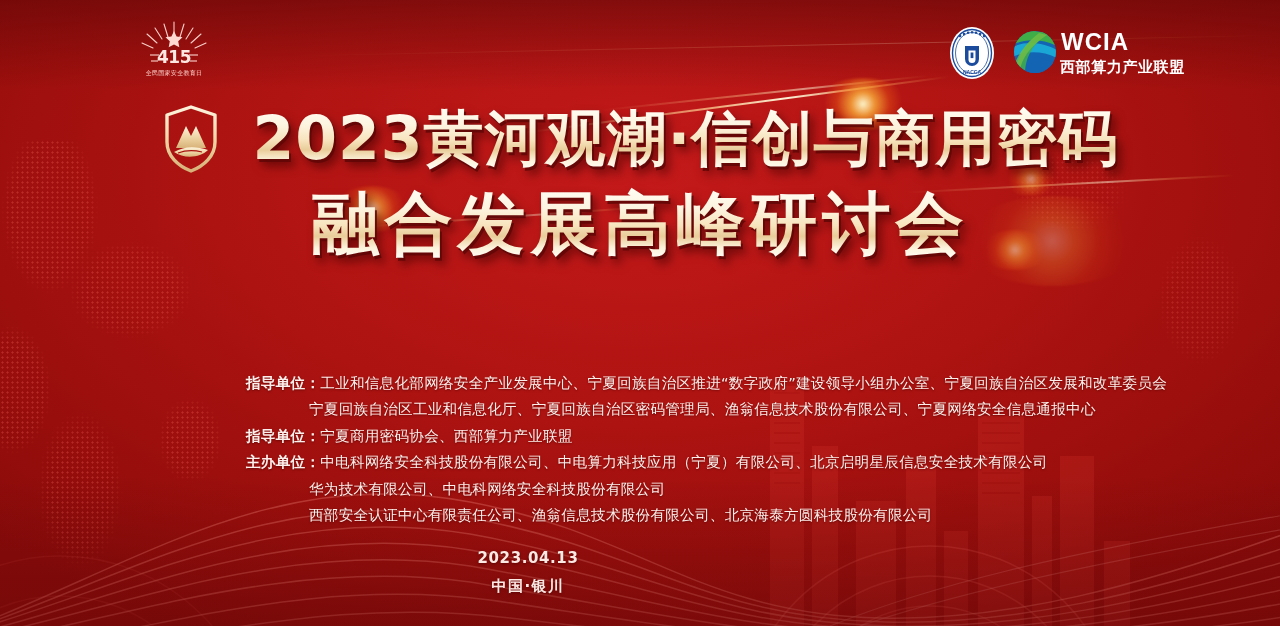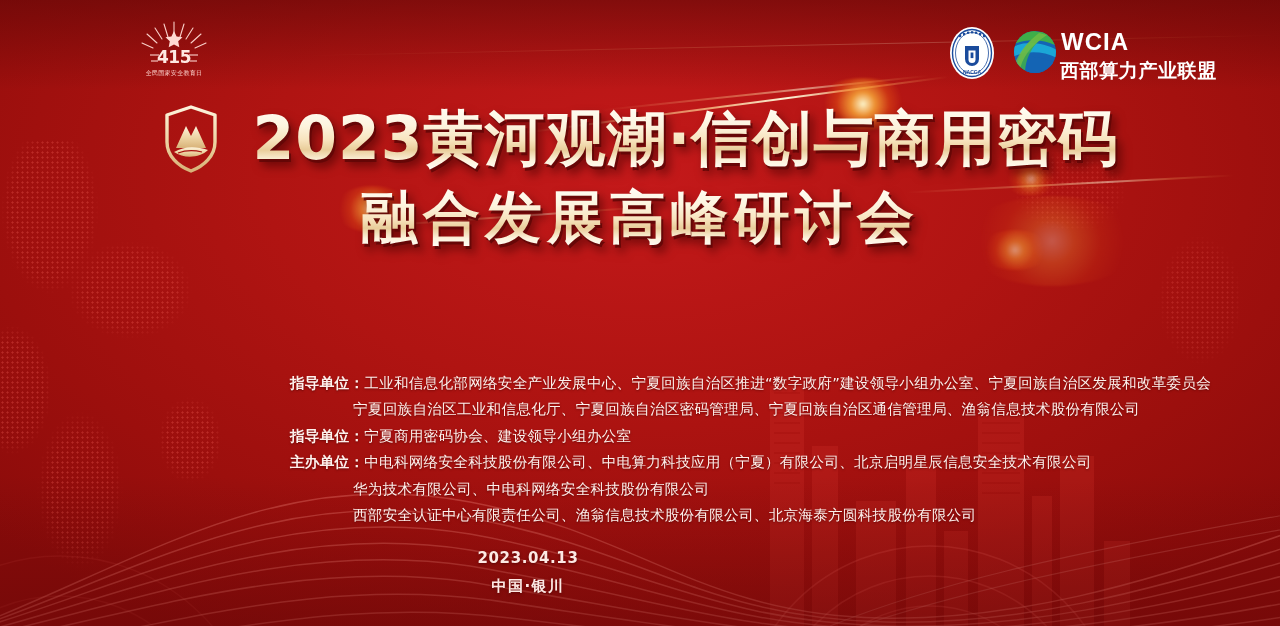--- a/index.html
+++ b/index.html
@@ -100,52 +100,52 @@
 
   .logo-seal { position:absolute; left:949px; top:26px; width:46px; height:54px; }
   .logo-wcia { position:absolute; left:1013px; top:27px; width:142px; height:54px; }
   .wcia-text {
     position:absolute; left:48px; top:1px;
     font-size:24px; font-weight:bold; color:#ffffff; letter-spacing:1px;
     font-family:"Liberation Sans",sans-serif;
   }
   .wcia-sub {
     position:absolute; left:47px; top:31px;
-    font-size:19px; font-weight:bold; color:#ffffff; letter-spacing:.6px;
+    font-size:15px; font-weight:bold; color:#ffffff; letter-spacing:.6px;
     white-space:nowrap;
   }
 
   
   .title-block { position:absolute; left:0; top:104px; width:1280px; }
   .title-row {
     display:flex; align-items:center; justify-content:center; gap:31px;
   }
   .emblem { width:58px; height:70px; flex:0 0 auto; margin-right:2px; }
   .title-main, .title-sub {
     font-family:"DejaVu Sans","Liberation Sans",sans-serif;
     font-weight:bold;
     background:linear-gradient(180deg,#fffdf6 0%,#fdf4df 30%,#f7e3bd 52%,#e9cd9a 66%,#fdf3dd 82%,#fff 100%);
     -webkit-background-clip:text; background-clip:text;
     color:transparent; -webkit-text-fill-color:transparent;
     filter:drop-shadow(2px 3px 0 rgba(96,6,6,.85)) drop-shadow(4px 5px 5px rgba(60,0,0,.55));
     white-space:nowrap;
   }
   .title-main { font-size:60px; letter-spacing:1px; line-height:1.12; }
-  .title-sub  { font-size:57px; letter-spacing:5px; line-height:1.12; margin-top:12px; text-align:right; }
+  .title-sub  { font-size:68px; letter-spacing:5px; line-height:1.12; margin-top:12px; text-align:right; }
   .title-sub-row { display:flex; justify-content:center; }
 
   
   .orgs {
     position:absolute; left:246px; top:370px; width:820px;
     color:#fdf0ec; font-size:14.6px; line-height:26.4px;
     letter-spacing:.25px;
     text-shadow:0 1px 2px rgba(80,0,0,.65);
     font-family:"DejaVu Sans","Liberation Sans",sans-serif;
   }
-  .org-line { white-space:nowrap;margin-left:44px; }
+  .org-line { white-space:nowrap; }
   .org-line.indent { padding-left:63px; }
   .org-label { font-weight:bold; }
 
   
   .footer {
     position:absolute; left:0; top:549px; width:1056px;
     text-align:center; color:#fde9e4;
     text-shadow:0 1px 3px rgba(70,0,0,.7);
     font-family:"DejaVu Sans","Liberation Sans",sans-serif;
   }
@@ -339,24 +339,24 @@
     <div class="title-sub-row">
       <div class="title-sub">融合发展高峰研讨会</div>
     </div>
   </div>
 
   <div class="orgs">
     <div class="org-line">
       <span class="org-label">指导单位：</span><span>工业和信息化部网络安全产业发展中心、宁夏回族自治区推进“数字政府”建设领导小组办公室、宁夏回族自治区发展和改革委员会</span>
     </div>
     <div class="org-line indent">
-      <span class="org-label"></span><span>宁夏回族自治区工业和信息化厅、宁夏回族自治区密码管理局、宁夏回族自治区通信管理局、渔翁信息技术股份有限公司</span>
+      <span class="org-label"></span><span>宁夏回族自治区工业和信息化厅、宁夏回族自治区密码管理局、渔翁信息技术股份有限公司、宁夏网络安全信息通报中心</span>
     </div>
     <div class="org-line">
-      <span class="org-label">指导单位：</span><span>宁夏商用密码协会、建设领导小组办公室</span>
+      <span class="org-label">指导单位：</span><span>宁夏商用密码协会、西部算力产业联盟</span>
     </div>
     <div class="org-line">
       <span class="org-label">主办单位：</span><span>中电科网络安全科技股份有限公司、中电算力科技应用（宁夏）有限公司、北京启明星辰信息安全技术有限公司</span>
     </div>
     <div class="org-line indent">
       <span class="org-label"></span><span>华为技术有限公司、中电科网络安全科技股份有限公司</span>
     </div>
     <div class="org-line indent">
       <span class="org-label"></span><span>西部安全认证中心有限责任公司、渔翁信息技术股份有限公司、北京海泰方圆科技股份有限公司</span>
     </div>

